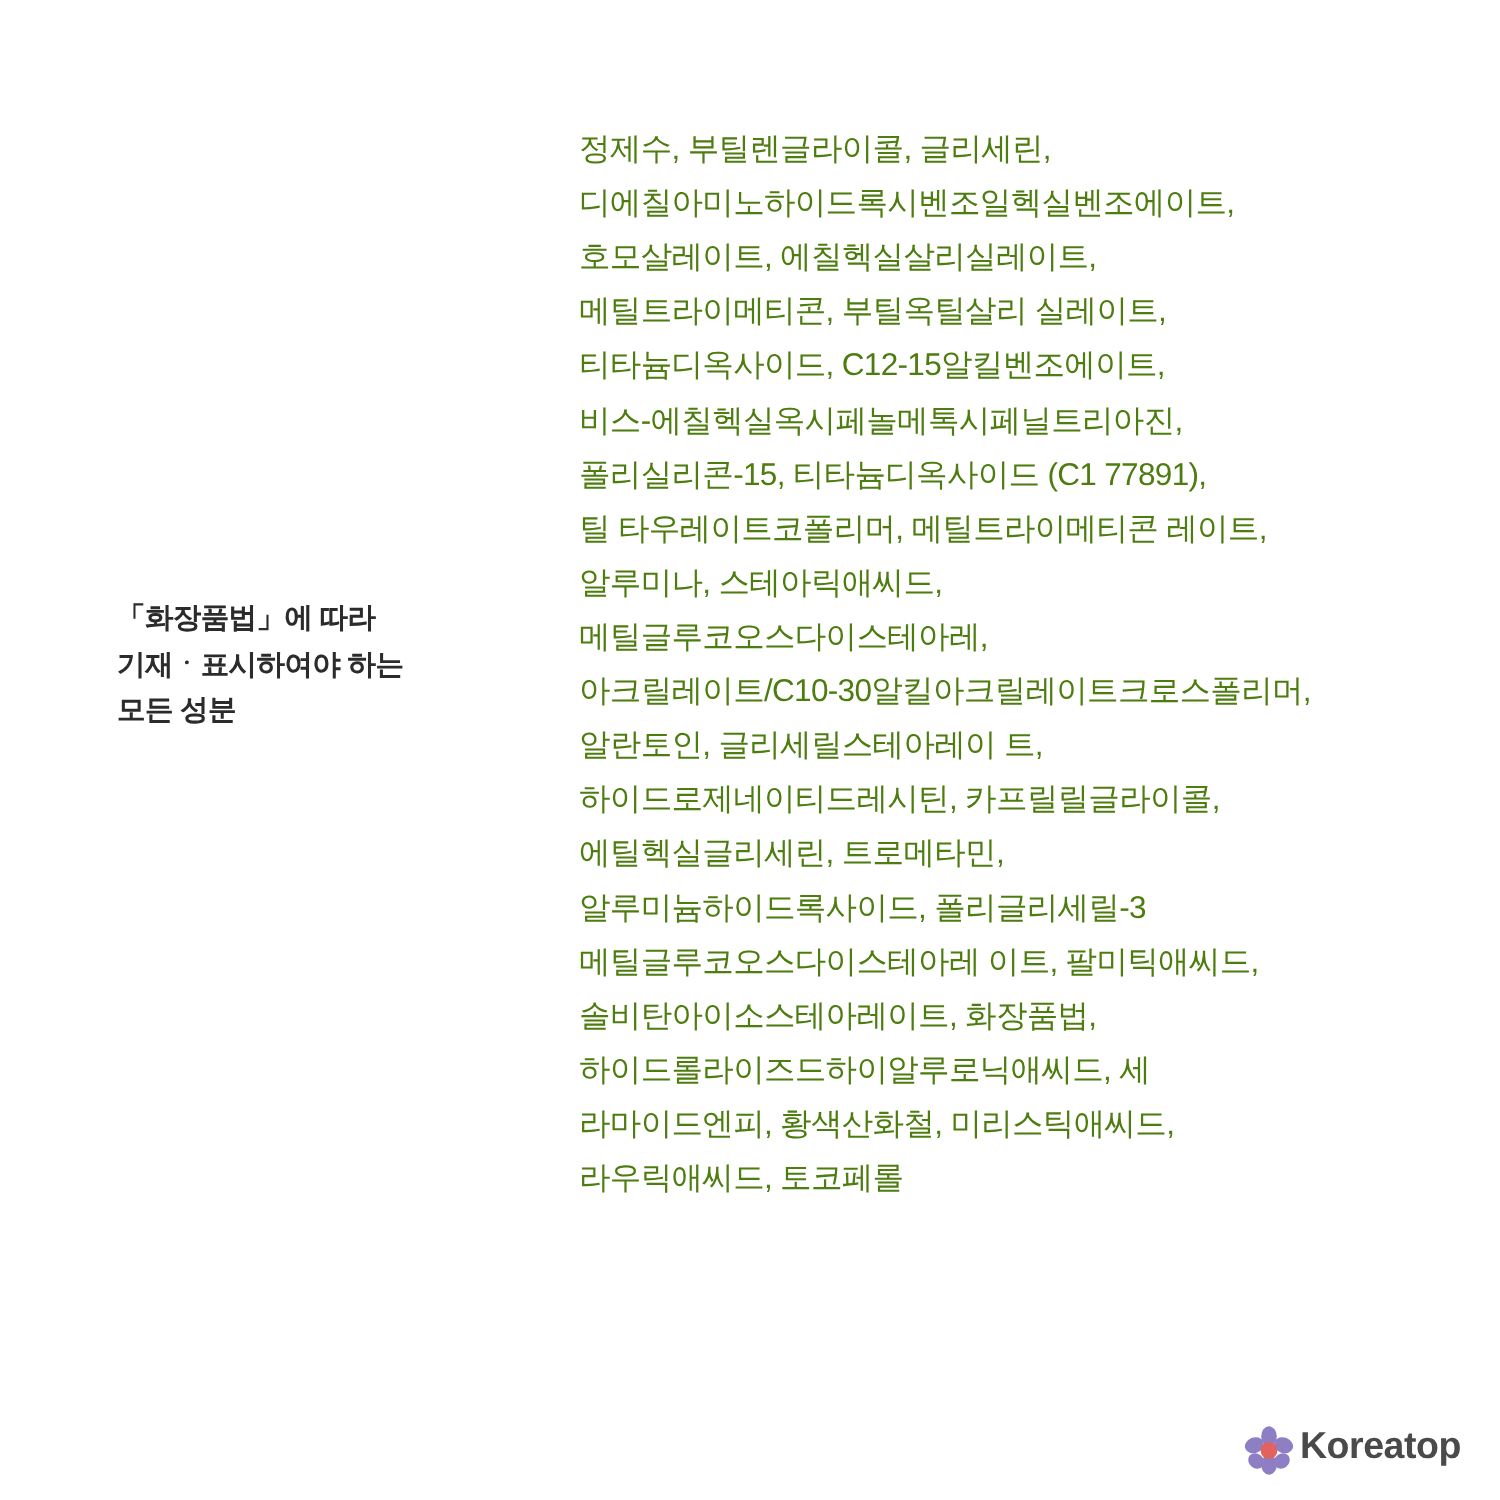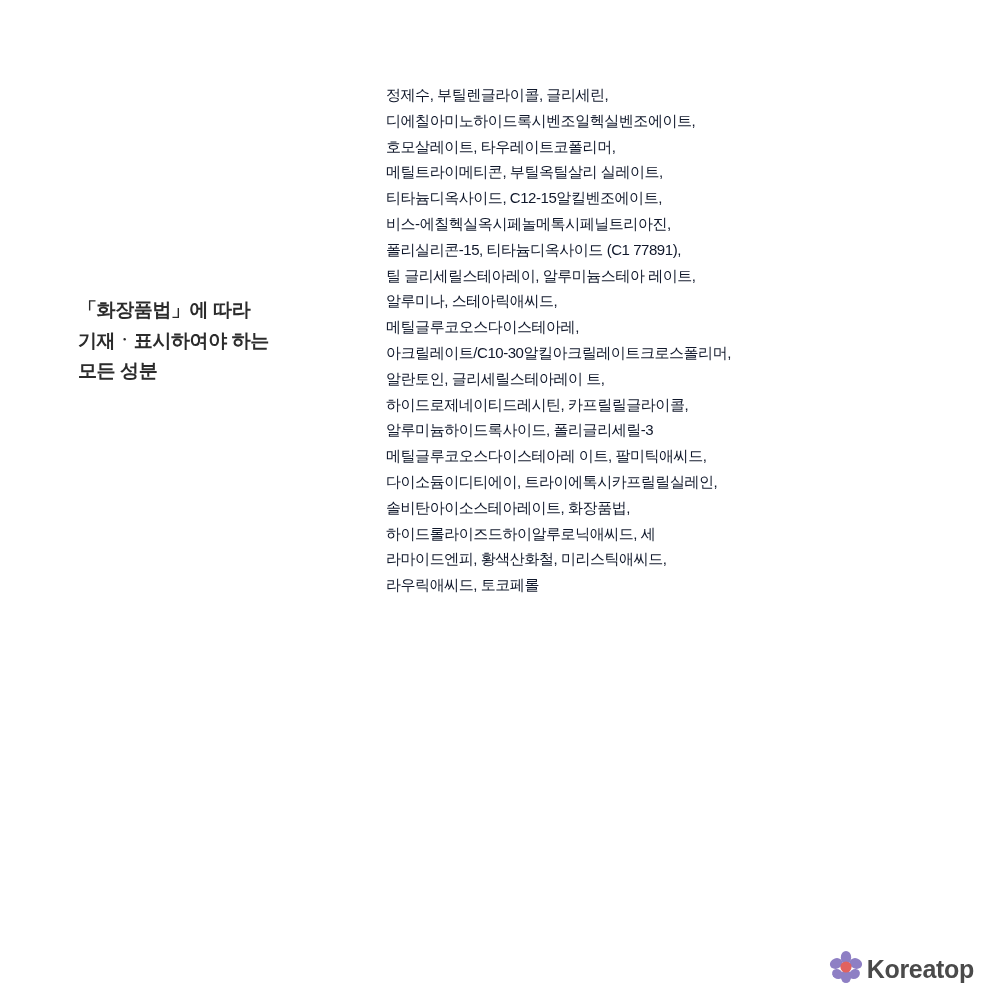--- a/index.html
+++ b/index.html
@@ -40,32 +40,32 @@
     line-height: 1.62;
     color: #2b2b2b;
     letter-spacing: -0.4px;
     white-space: pre-line;
   }
   .value-col {
     flex: 1 1 auto;
     padding-left: 8px;
   }
   .ingredient-line {
-    font-size: 15px;
+    font-size: 21px;
     line-height: 1.72;
-    color: #0f172a;
+    color: #4d7c0f;
     letter-spacing: -0.45px;
     white-space: nowrap;
   }
   .brand {
     position: absolute;
     right: 26px;
     bottom: 16px;
     display: flex;
-    align-items: flex-end;
+    align-items: flex-start;
     gap: 4px;
   }
   .brand-mark {
     width: 34px;
     height: 34px;
     position: relative;
     flex: 0 0 34px;
   }
   .brand-mark svg {
     display: block;
@@ -85,34 +85,34 @@
 
   <div class="ingredient-block">
     <div class="label-col">
       <div class="label-title">「화장품법」에 따라
 기재ㆍ표시하여야 하는
 모든 성분</div>
     </div>
     <div class="value-col">
       <div class="ingredient-line">정제수, 부틸렌글라이콜, 글리세린,</div>
       <div class="ingredient-line">디에칠아미노하이드록시벤조일헥실벤조에이트,</div>
-      <div class="ingredient-line">호모살레이트, 타우레이트코폴리머,</div>
+      <div class="ingredient-line">호모살레이트, 에칠헥실살리실레이트,</div>
       <div class="ingredient-line">메틸트라이메티콘, 부틸옥틸살리 실레이트,</div>
       <div class="ingredient-line">티타늄디옥사이드, C12-15알킬벤조에이트,</div>
       <div class="ingredient-line">비스-에칠헥실옥시페놀메톡시페닐트리아진,</div>
       <div class="ingredient-line">폴리실리콘-15, 티타늄디옥사이드 (C1 77891),</div>
-      <div class="ingredient-line">틸 글리세릴스테아레이, 알루미늄스테아 레이트,</div>
+      <div class="ingredient-line">틸 타우레이트코폴리머, 메틸트라이메티콘 레이트,</div>
       <div class="ingredient-line">알루미나, 스테아릭애씨드,</div>
       <div class="ingredient-line">메틸글루코오스다이스테아레,</div>
       <div class="ingredient-line">아크릴레이트/C10-30알킬아크릴레이트크로스폴리머,</div>
       <div class="ingredient-line">알란토인, 글리세릴스테아레이 트,</div>
       <div class="ingredient-line">하이드로제네이티드레시틴, 카프릴릴글라이콜,</div>
+      <div class="ingredient-line">에틸헥실글리세린, 트로메타민,</div>
       <div class="ingredient-line">알루미늄하이드록사이드, 폴리글리세릴-3</div>
       <div class="ingredient-line">메틸글루코오스다이스테아레 이트, 팔미틱애씨드,</div>
-      <div class="ingredient-line">다이소듐이디티에이, 트라이에톡시카프릴릴실레인,</div>
       <div class="ingredient-line">솔비탄아이소스테아레이트, 화장품법,</div>
       <div class="ingredient-line">하이드롤라이즈드하이알루로닉애씨드, 세</div>
       <div class="ingredient-line">라마이드엔피, 황색산화철, 미리스틱애씨드,</div>
       <div class="ingredient-line">라우릭애씨드, 토코페롤</div>
     </div>
   </div>
 
   <div class="brand">
     <span class="brand-mark">
       <svg width="34" height="34" viewBox="0 0 34 34" xmlns="http://www.w3.org/2000/svg">

